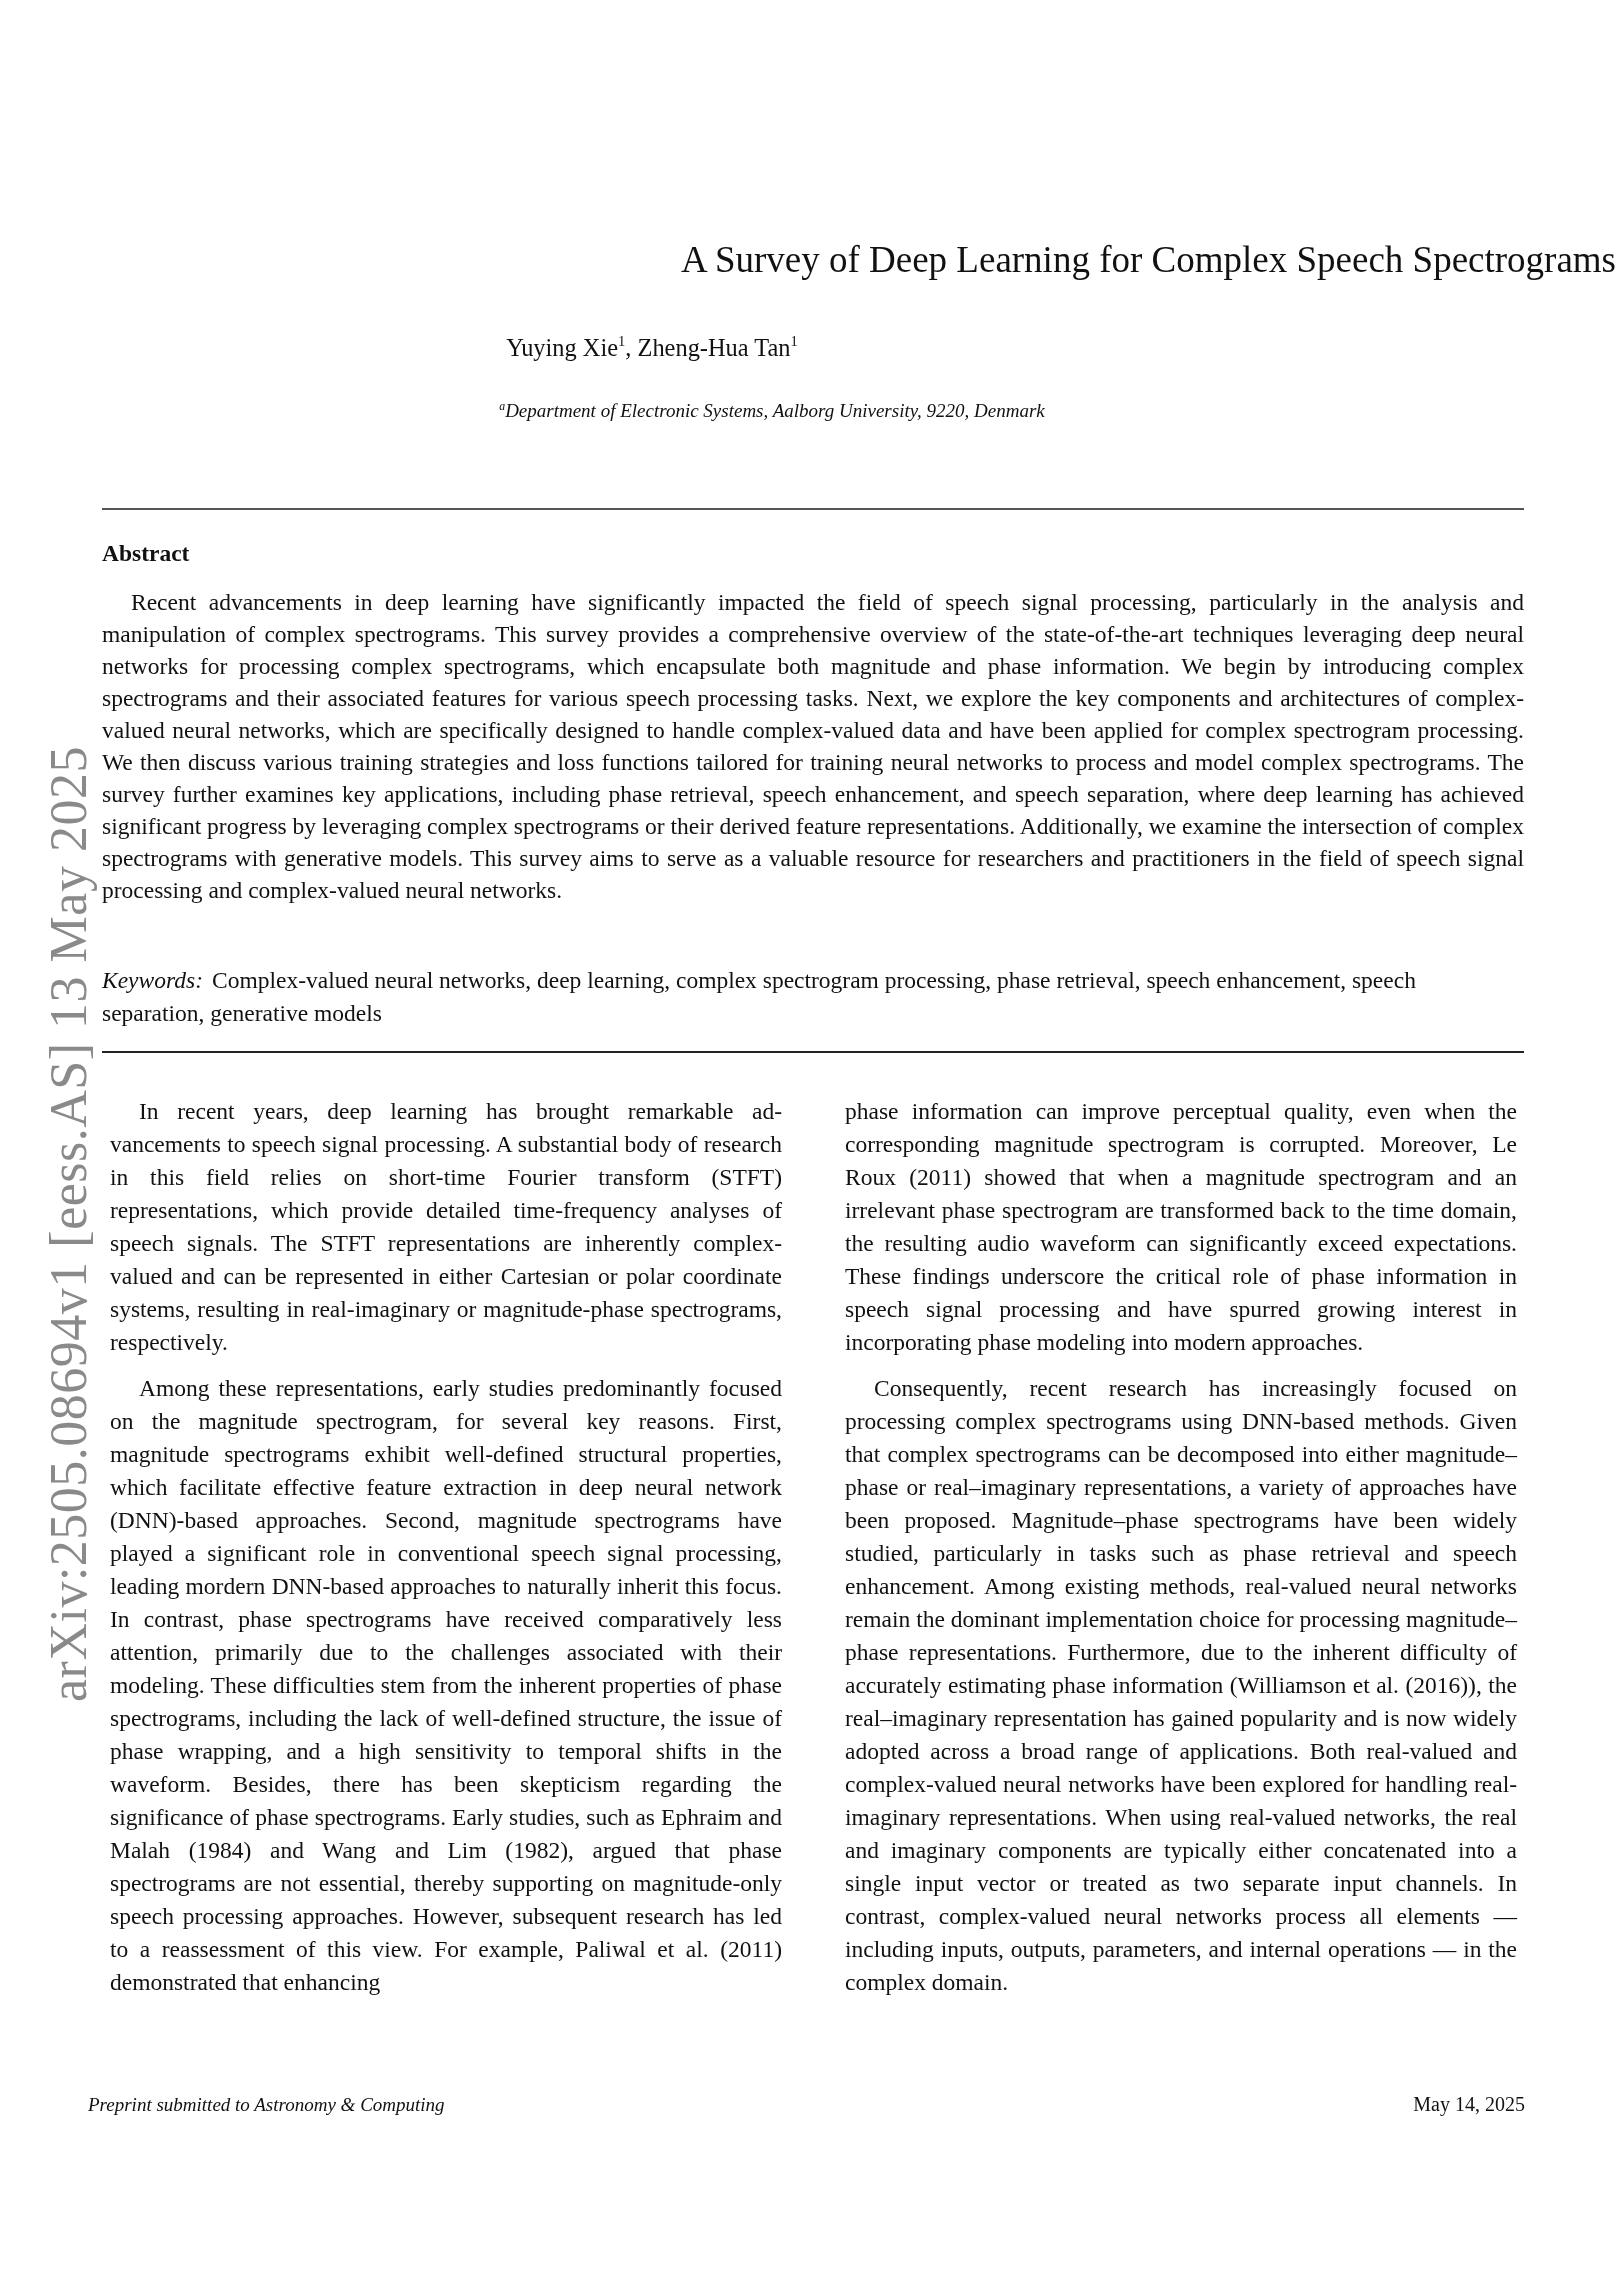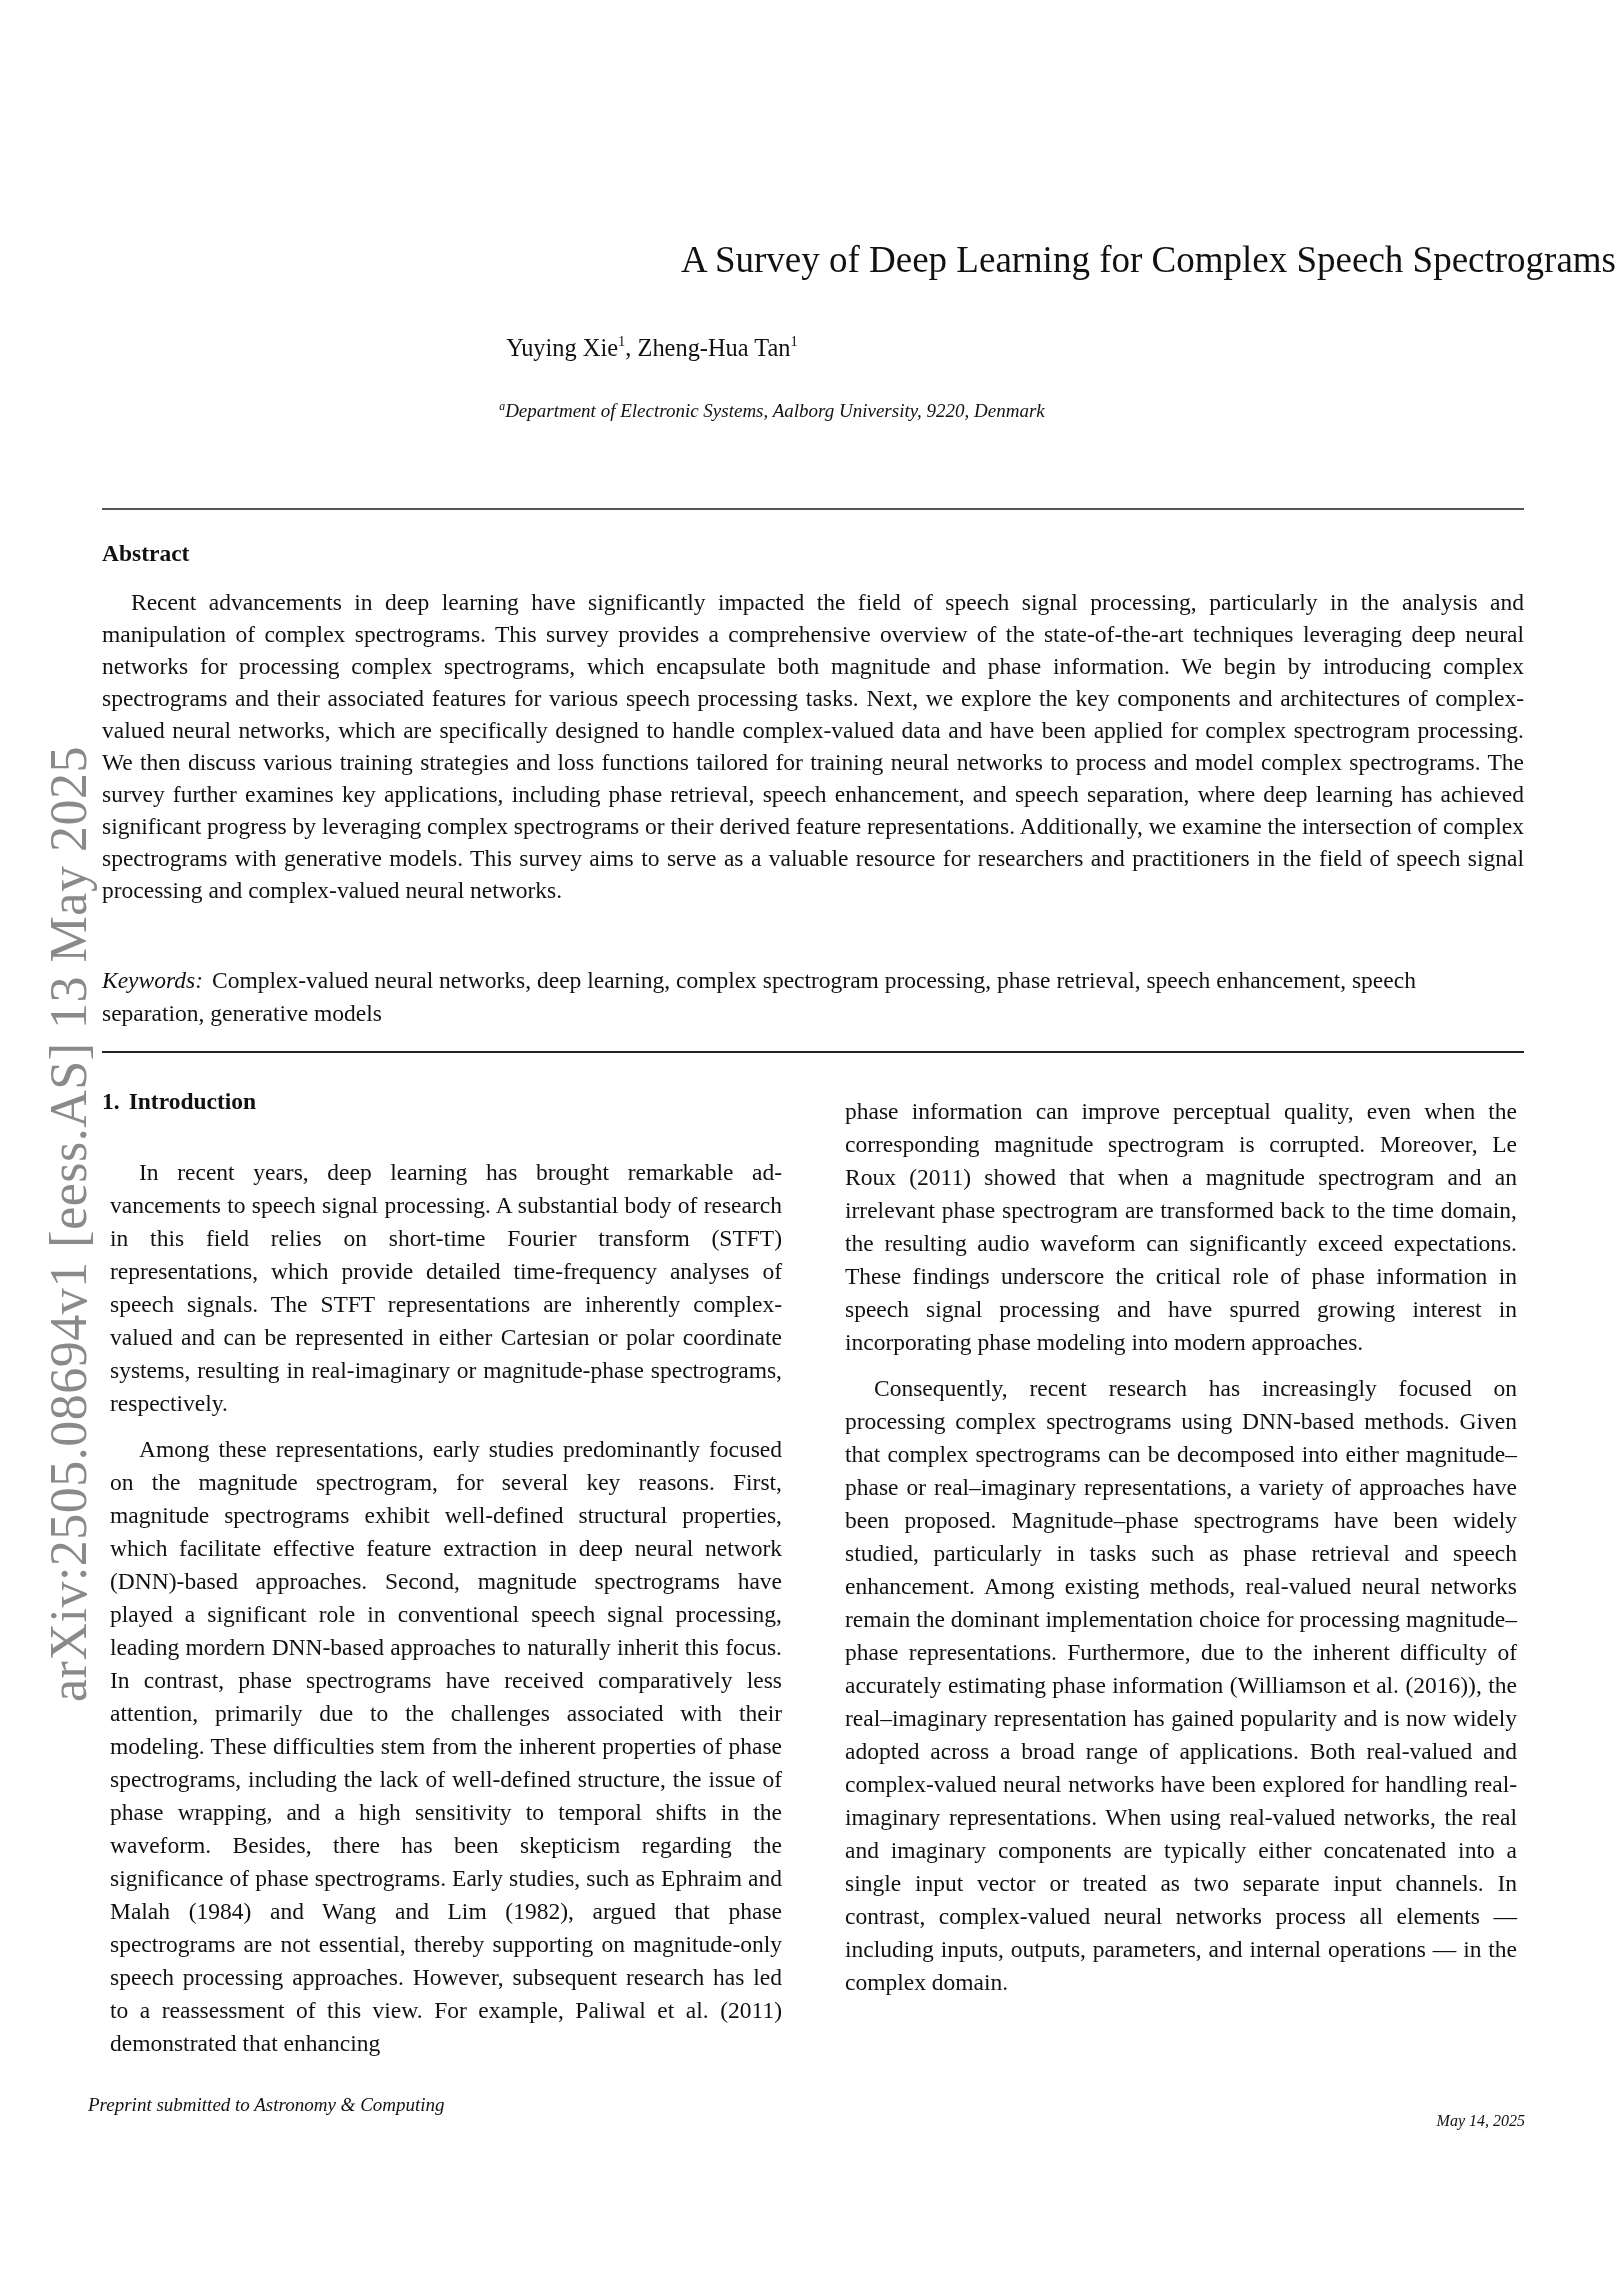--- a/index.html
+++ b/index.html
@@ -21,21 +21,21 @@
   .keywords .kw-label { font-style: italic; margin-right: 9px; }
   .col { width: 688px; font-size: 23.5px; line-height: 33px; text-align: justify; }
   .col-left { left: 102px; top: 1087px; }
   .col-right { left: 837px; top: 1087px; }
   .section-heading { font-size: 23.5px; font-weight: bold; line-height: 29px; margin: 0 0 40px 0; }
   .section-heading .num { margin-right: 9px; }
   .para { margin: 8px; text-indent: 29px; }
   .para.noindent { text-indent: 0; }
   .para + .para { margin-top: 12.7px; }
   .footer-left { left: 88px; top: 2092px; font-size: 19px; font-style: italic; line-height: 25px; }
-  .footer-right { right: 91px; top: 2092px; font-size: 16px; font-style: italic; line-height: 25px; margin-top: 16px; }
+  .footer-right { right: 91px; top: 2092px; font-size: 20px; line-height: 25px; }
   .stamp { left: 45px; top: 1702px; transform-origin: 0 0; transform: rotate(-90deg);
            font-size: 52px; line-height: 47px; color: #8a8a8a; white-space: nowrap;
            font-family: "Liberation Serif", "DejaVu Serif", serif; letter-spacing: 0.5px; }
 </style>
 </head>
 <body>
 
 <div class="abs stamp">arXiv:2505.08694v1  [eess.AS]  13 May 2025</div>
 
 <h1 class="abs title" style="margin:0;font-weight:normal;">A Survey of Deep Learning for Complex Speech Spectrograms</h1>
@@ -53,23 +53,20 @@
 <div class="abs abstract-heading">Abstract</div>
 <p class="abs abstract-body" style="margin:0;">Recent advancements in deep learning have significantly impacted the field of speech signal processing, particularly in the anal­ysis and manipulation of complex spectrograms. This survey provides a comprehensive overview of the state-of-the-art techniques leveraging deep neural networks for processing complex spectrograms, which encapsulate both magnitude and phase informa­tion. We begin by introducing complex spectrograms and their associated features for various speech processing tasks. Next, we explore the key components and architectures of complex-valued neural networks, which are specifically designed to handle complex-valued data and have been applied for complex spectrogram processing. We then discuss various training strategies and loss functions tailored for training neural networks to process and model complex spectrograms. The survey further examines key applications, including phase retrieval, speech enhancement, and speech separation, where deep learning has achieved significant progress by leveraging complex spectrograms or their derived feature representations. Additionally, we examine the intersection of complex spectrograms with generative models. This survey aims to serve as a valuable resource for researchers and practitioners in the field of speech signal processing and complex-valued neural networks.</p>
 
 <div class="abs keywords">
   <span class="kw-label">Keywords:</span><span>Complex-valued neural networks, deep learning, complex spectrogram processing, phase retrieval, speech enhancement, speech separation, generative models</span>
 </div>
 
 <div class="abs rule rule2"></div>
 
 <div class="abs col col-left">
-  <h2 class="section-heading">
-    <span class="num">1.</span><span>Introduction</span>
-  </h2>
   <p class="para">In recent years, deep learning has brought remarkable ad­vancements to speech signal processing.  A substantial body of research in this field relies on short-time Fourier transform (STFT) representations, which provide detailed time-frequency analyses of speech signals. The STFT representations are inher­ently complex-valued and can be represented in either Carte­sian or polar coordinate systems, resulting in real-imaginary or magnitude-phase spectrograms, respectively.</p>
   <p class="para">Among these representations, early studies predominantly focused on the magnitude spectrogram, for several key rea­sons. First, magnitude spectrograms exhibit well-defined struc­tural properties, which facilitate effective feature extraction in deep neural network (DNN)-based approaches. Second, magni­tude spectrograms have played a significant role in conventional speech signal processing, leading mordern DNN-based ap­proaches to naturally inherit this focus. In contrast, phase spec­trograms have received comparatively less attention, primarily due to the challenges associated with their modeling.  These difficulties stem from the inherent properties of phase spectro­grams, including the lack of well-defined structure, the issue of phase wrapping, and a high sensitivity to temporal shifts in the waveform.  Besides, there has been skepticism regarding the significance of phase spectrograms. Early studies, such as Ephraim and Malah (1984) and Wang and Lim (1982), argued that phase spectrograms are not essential, thereby supporting on magnitude-only speech processing approaches.  However, subsequent research has led to a reassessment of this view. For example, Paliwal et al. (2011) demonstrated that enhancing</p>
 </div>
 
 <div class="abs col col-right">
   <p class="para noindent">phase information can improve perceptual quality, even when the corresponding magnitude spectrogram is corrupted. More­over, Le Roux (2011) showed that when a magnitude spectro­gram and an irrelevant phase spectrogram are transformed back to the time domain, the resulting audio waveform can signifi­cantly exceed expectations. These findings underscore the crit­ical role of phase information in speech signal processing and have spurred growing interest in incorporating phase modeling into modern approaches.</p>
   <p class="para">Consequently, recent research has increasingly focused on processing complex spectrograms using DNN-based methods. Given that complex spectrograms can be decomposed into ei­ther magnitude–phase or real–imaginary representations, a va­riety of approaches have been proposed.  Magnitude–phase spectrograms have been widely studied, particularly in tasks such as phase retrieval and speech enhancement. Among exist­ing methods, real-valued neural networks remain the dominant implementation choice for processing magnitude–phase repre­sentations. Furthermore, due to the inherent difficulty of accu­rately estimating phase information (Williamson et al. (2016)), the real–imaginary representation has gained popularity and is now widely adopted across a broad range of applications. Both real-valued and complex-valued neural networks have been ex­plored for handling real-imaginary representations.  When us­ing real-valued networks, the real and imaginary components are typically either concatenated into a single input vector or treated as two separate input channels.  In contrast, complex-valued neural networks process all elements — including in­puts, outputs, parameters, and internal operations — in the complex domain.</p>
 </div>
 
 <div class="abs footer-left">Preprint submitted to Astronomy &amp; Computing</div>

